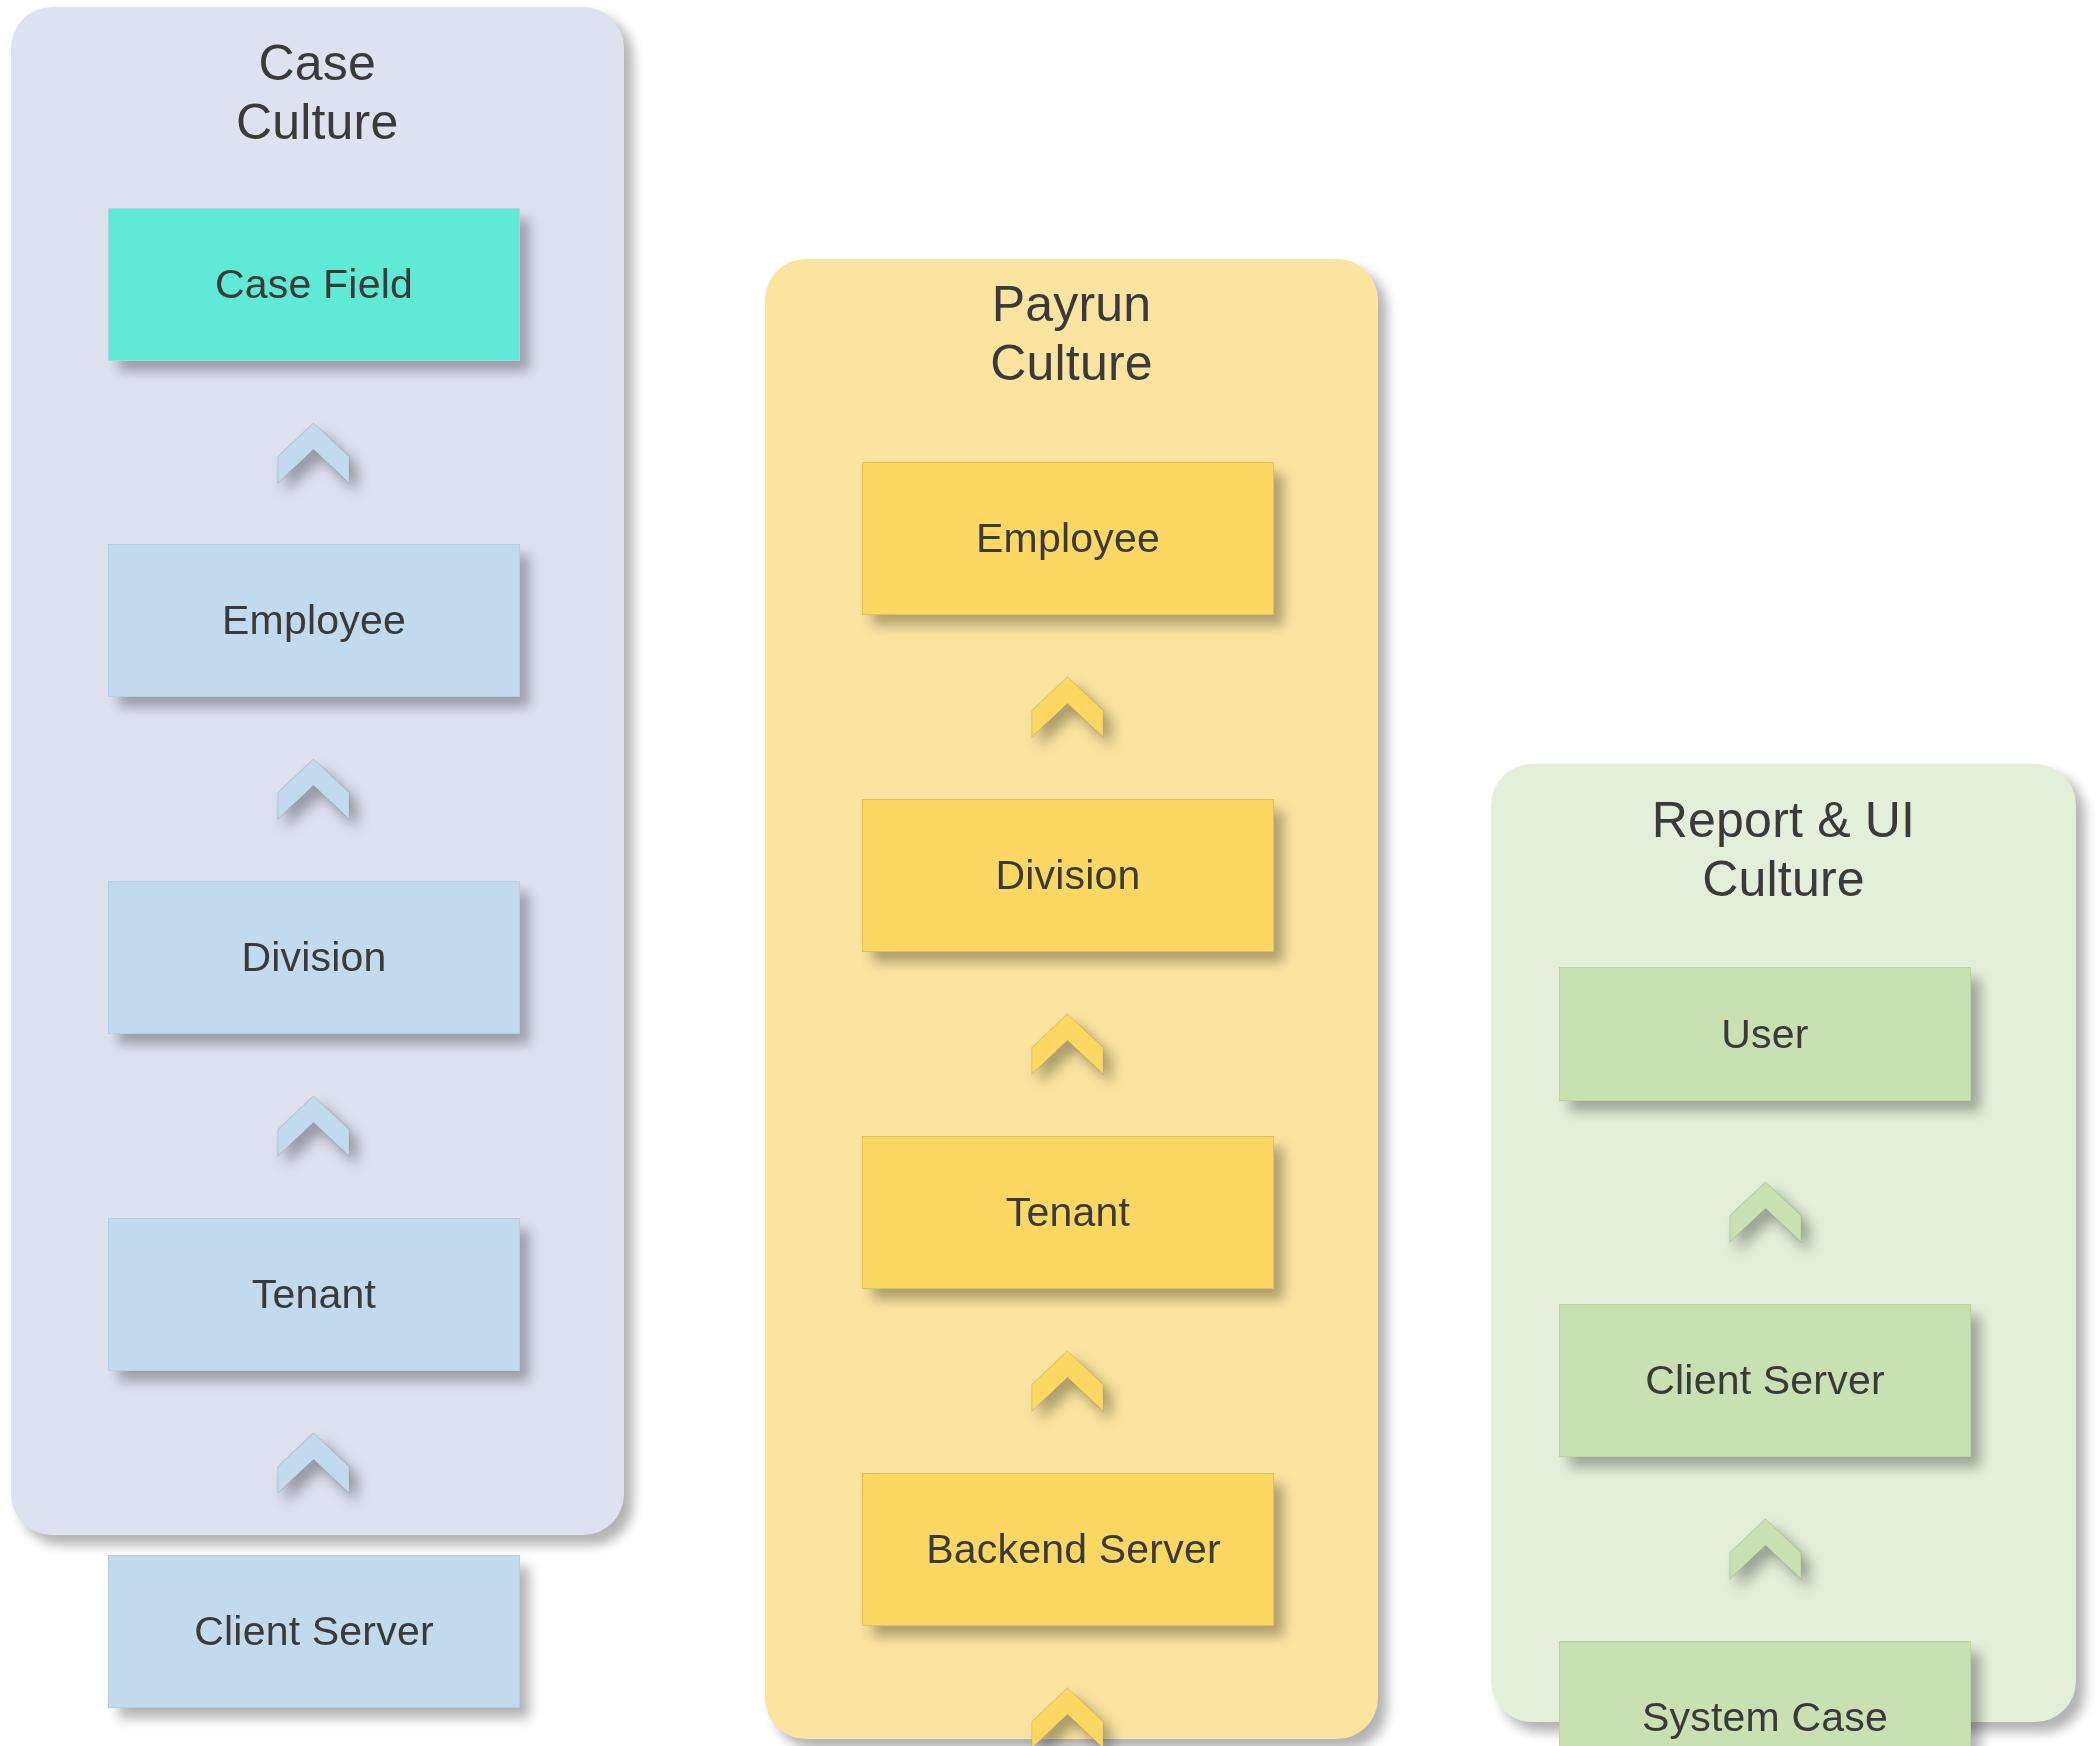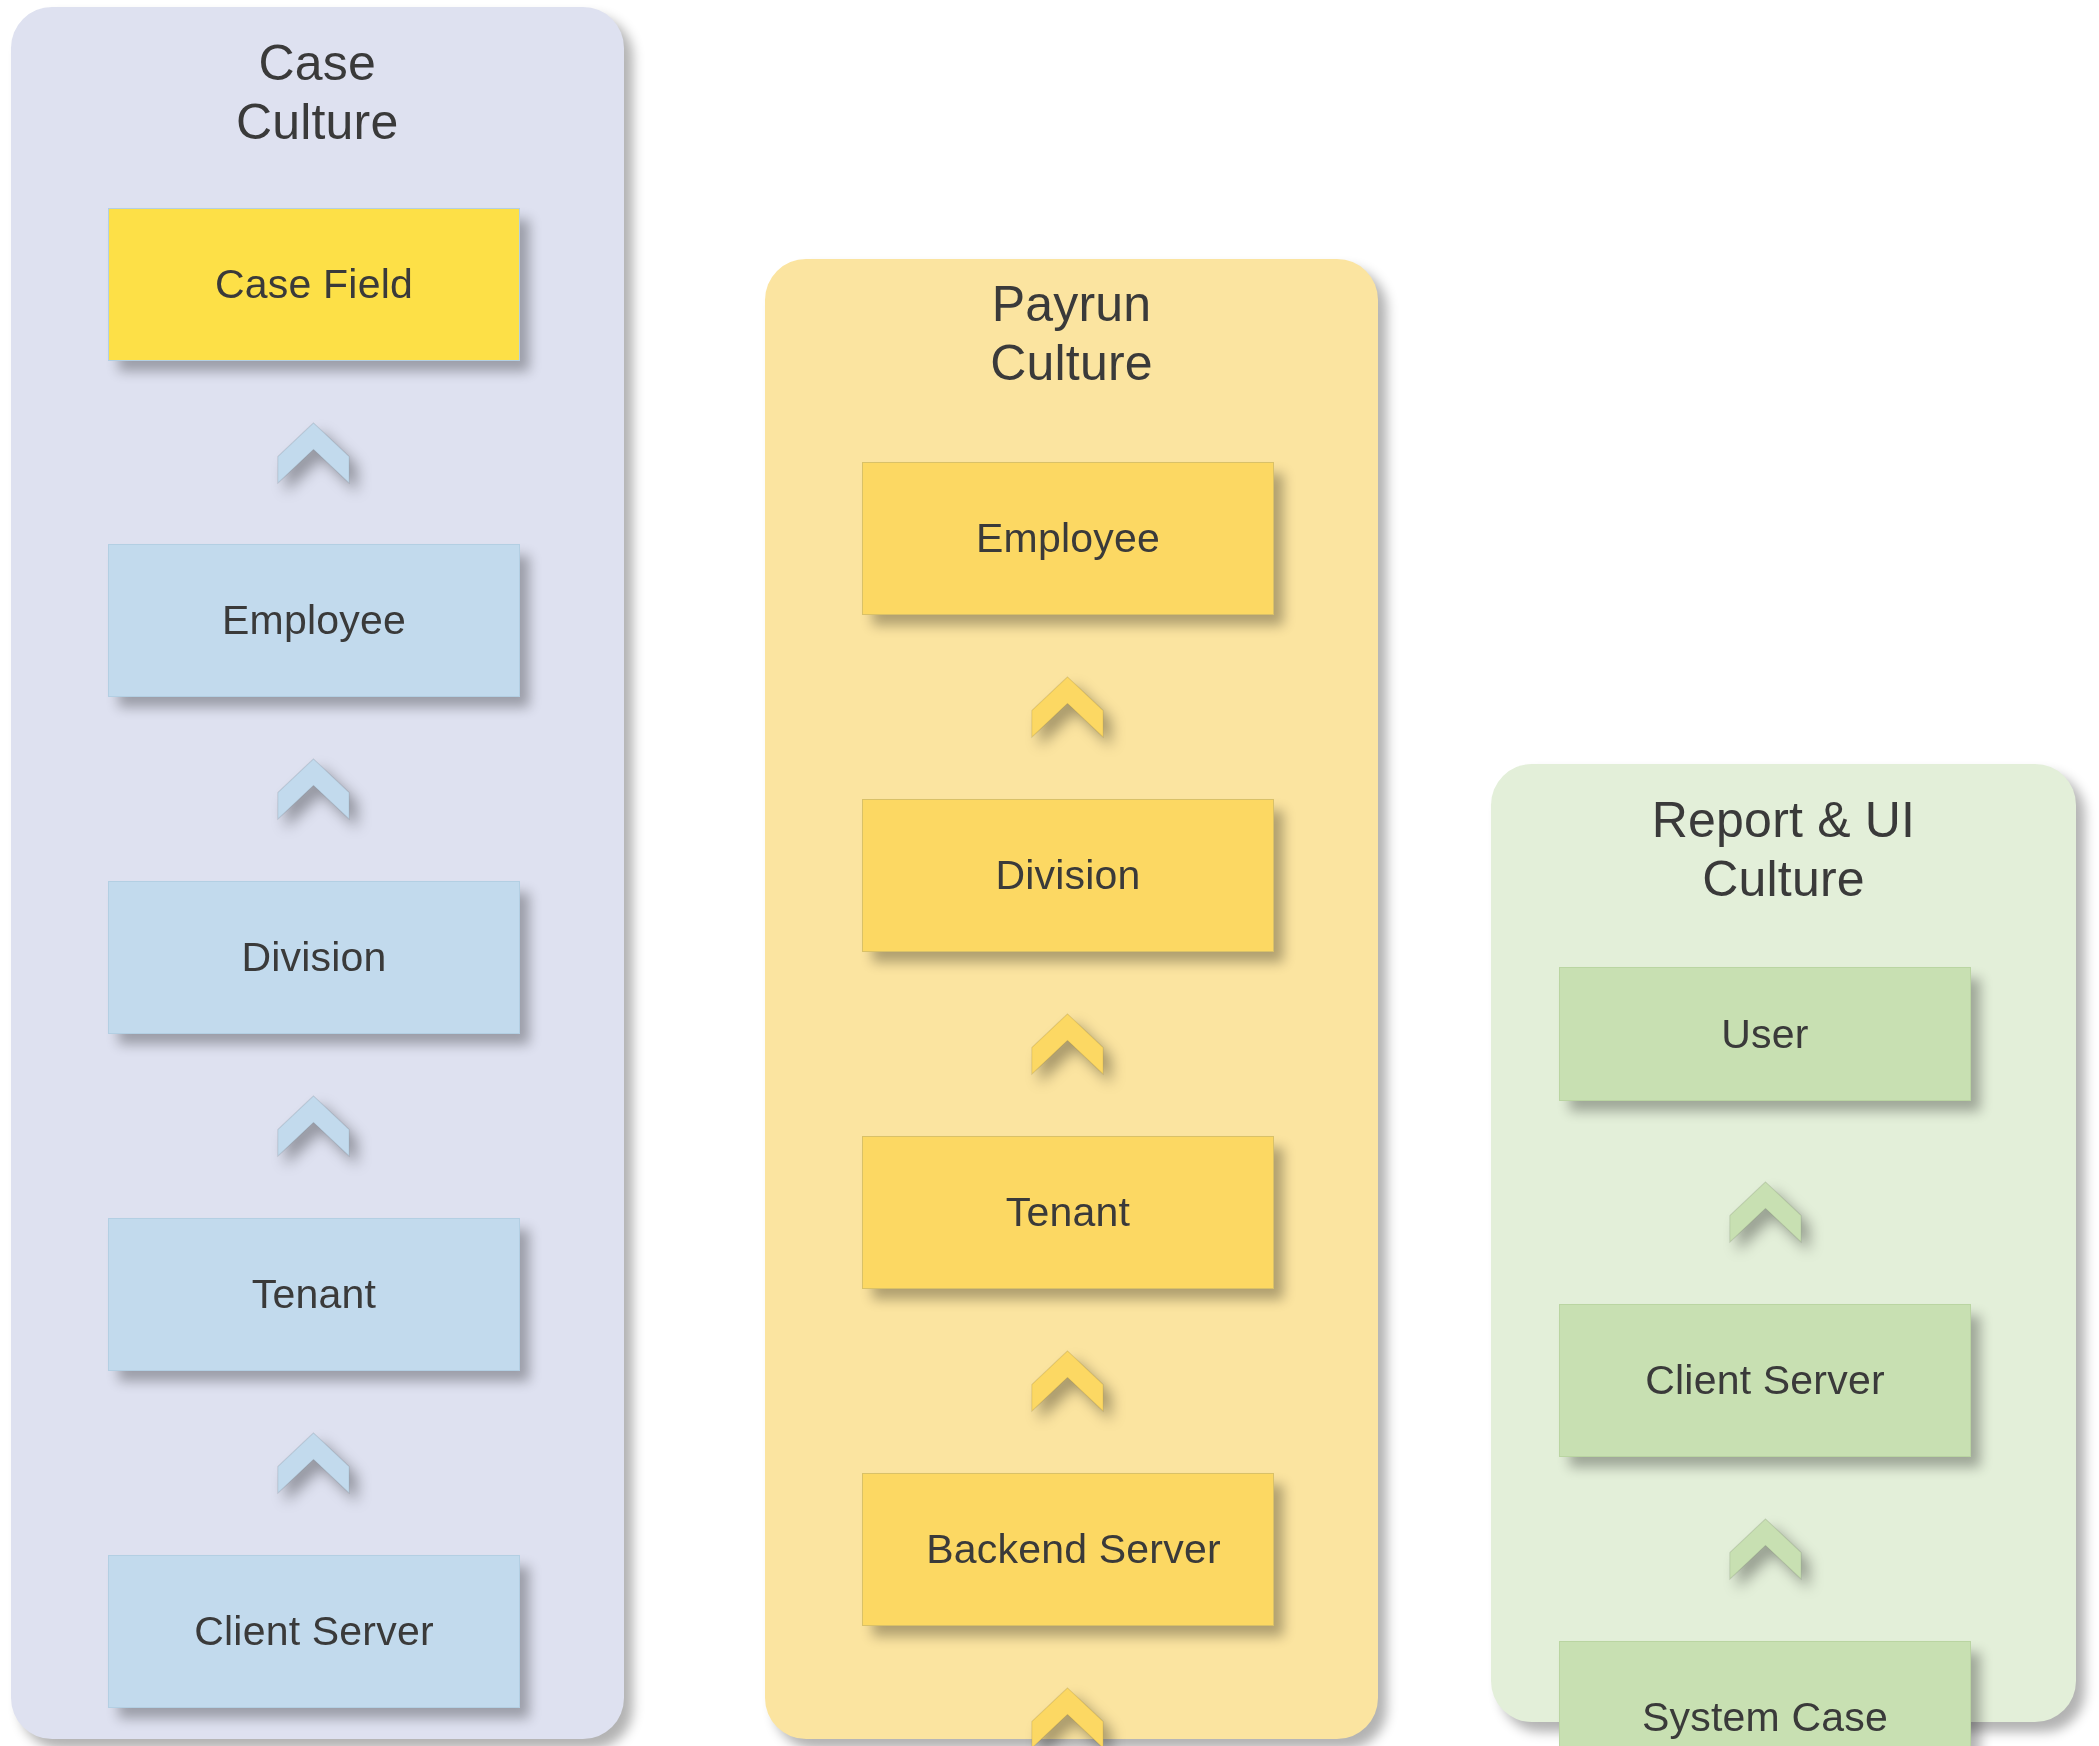--- a/index.html
+++ b/index.html
@@ -54,24 +54,24 @@
   .chev svg{display:block;width:100%;height:100%;}
 
   .n-case   { background:#c2daed; border:0.9px solid #b3cfe3; }
   .n-payrun { background:#fcd863; border:0.9px solid #d9c168; }
   .n-report { background:#c8e0b2; border:0.9px solid #bad5a2; }
 </style>
 </head>
 <body>
 
 <div id="stage">
-    <div class="panel" style="left: 10.7px; top: 7.1px; width: 613px; height: 1732px; background: rgb(222, 225, 240);">
+    <div class="panel" style="left: 10.7px; top: 7.1px; width: 613px; height: 1528px; background: rgb(222, 225, 240);">
       <div class="panel-title" style="top: 27px;"><div>Case</div><div>Culture</div></div>
     </div>
-    <div class="node n-case" style="left: 108px; top: 208px; width: 412px; height: 153px; background: #fde047;">
+    <div class="node n-case" style="left: 108px; top: 208px; width: 412px; height: 153px; background: #5eead4;">
       <span>Case Field</span>
     </div>
     <div class="chev" style="left: 276px; top: 421px;">
       <svg viewBox="0 0 84 72" preserveAspectRatio="none">
         <path d="M42 2 L82 40 L82 70 L42 32 L2 70 L2 40 Z" fill="#c2daed" stroke="rgba(0,0,0,0.10)" stroke-width="1.2" stroke-linejoin="miter"></path>
       </svg>
     </div>
     <div class="node n-case" style="left: 108px; top: 544px; width: 412px; height: 153px; background: rgb(194, 218, 237);">
       <span>Employee</span>
     </div>

